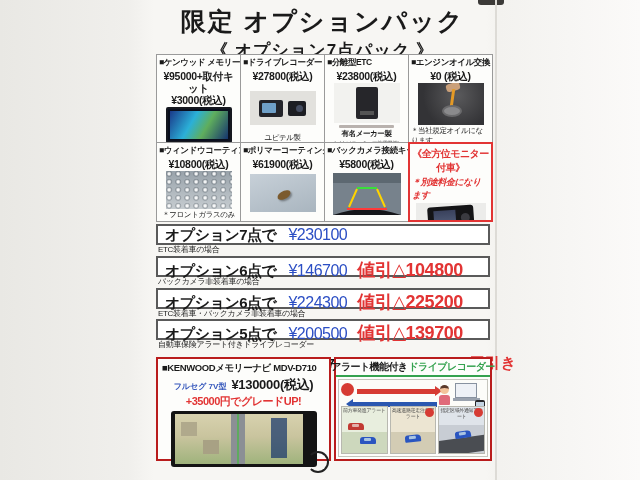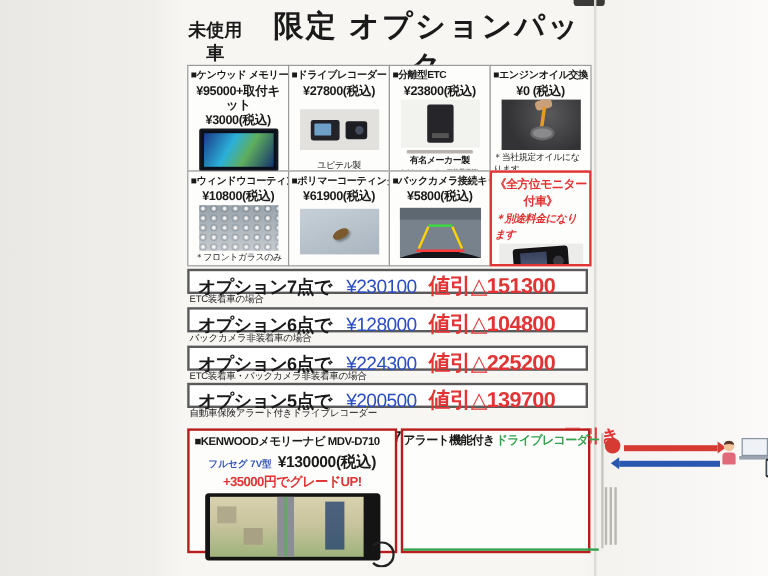--- a/index.html
+++ b/index.html
@@ -86,21 +86,21 @@
   .bl-price{font-size:13px;font-weight:bold;letter-spacing:-0.3px;}
   .bl-upgrade{font-size:11px;font-weight:bold;color:var(--red);text-align:center;letter-spacing:-0.5px;}
   .bl-nav{position:relative;width:146px;height:56px;margin:2px auto 0;background:#141414;border-radius:3px;padding:3px 14px 3px 4px;}
   .bl-nav .screen{width:100%;height:100%;background:linear-gradient(#d8d2ae 0%,#c9c49e 45%,#9fb37c 100%);position:relative;overflow:hidden;}
   .bl-nav .road{position:absolute;left:44%;top:0;width:14px;height:100%;background:#8b8f95;}
   .bl-nav .median{position:absolute;left:calc(44% + 6px);top:0;width:2px;height:100%;background:#5faa5f;}
   .bl-nav .bld1{position:absolute;left:6px;top:8px;width:16px;height:14px;background:#b0a98c;box-shadow:22px 18px 0 #a8a184;}
   .bl-nav .menu{position:absolute;right:16px;top:4px;width:16px;height:40px;background:rgba(30,60,110,.75);}
   .bl-nav .cable{position:absolute;right:-12px;bottom:-6px;width:22px;height:22px;border:2.5px solid #222;border-radius:50%;border-left-color:transparent;}
 
-  .bbox-right{width:158px;height:104px;display:flex;flex-direction:row;}
+  .bbox-right{width:158px;height:104px;display:flex;flex-direction:column;}
   .br-head{display:flex;justify-content:center;align-items:baseline;gap:1px;border-bottom:2px solid var(--green);padding:1px 0;white-space:nowrap;}
   .br-head .hb{font-size:10px;font-weight:bold;letter-spacing:-0.6px;}
   .br-head .hg{font-size:10px;font-weight:bold;color:var(--green);letter-spacing:-0.6px;}
   .diagram{position:relative;flex:1;margin:2px;border:1px solid #c5c5bd;background:#fcfcf9;}
   .arrow{position:absolute;height:5px;}
   .arrow-red{left:18px;top:9px;width:78px;background:#d63b33;}
   .arrow-red::after{content:"";position:absolute;right:-7px;top:-3px;border-left:7px solid #d63b33;border-top:5.5px solid transparent;border-bottom:5.5px solid transparent;}
   .arrow-blue{left:14px;top:22px;width:84px;background:#2a57b0;}
   .arrow-blue::before{content:"";position:absolute;left:-7px;top:-3px;border-right:7px solid #2a57b0;border-top:5.5px solid transparent;border-bottom:5.5px solid transparent;}
   .badge-red{position:absolute;left:2px;top:3px;width:13px;height:13px;background:#d63b33;border-radius:50%;}
@@ -125,21 +125,20 @@
   .pbadge{position:absolute;right:1px;top:1px;width:9px;height:9px;background:#d63b33;border-radius:50%;}
 </style>
 </head>
 <body>
 
 <div class="artifact-smudge"></div>
 <div class="artifact-line"></div>
 
 <div class="title-wrap">
   <div class="title-line">
-    <span class="title-prefix">未使用車</span>
     <span class="title-main">限定 オプションパック</span>
   </div>
   <div class="subtitle">《 オプション7点パック 》</div>
 </div>
 
 <div class="opt-grid">
 
   <div class="opt-cell r1">
     <div class="opt-h">■ケンウッド メモリーナビ</div>
     <div class="opt-p">
@@ -223,27 +222,26 @@
         <div class="allcam-body"></div>
       </div>
 
   </div>
 </div>
 
 <div class="pricing">
   <div class="prow">
     <span class="lbl">オプション7点で</span>
     <span class="prc">¥230100</span>
-    <span class="dsc">値引△151300</span>
   </div>
   <div class="pcap">ETC装着車の場合</div>
 
   <div class="prow">
     <span class="lbl">オプション6点で</span>
-    <span class="prc">¥128000</span>
+    <span class="prc">¥146700</span>
     <span class="dsc">値引△104800</span>
   </div>
   <div class="pcap">バックカメラ非装着車の場合</div>
 
   <div class="prow">
     <span class="lbl">オプション6点で</span>
     <span class="prc">¥224300</span>
     <span class="dsc">値引△225200</span>
   </div>
   <div class="pcap">ETC装着車・バックカメラ非装着車の場合</div>

